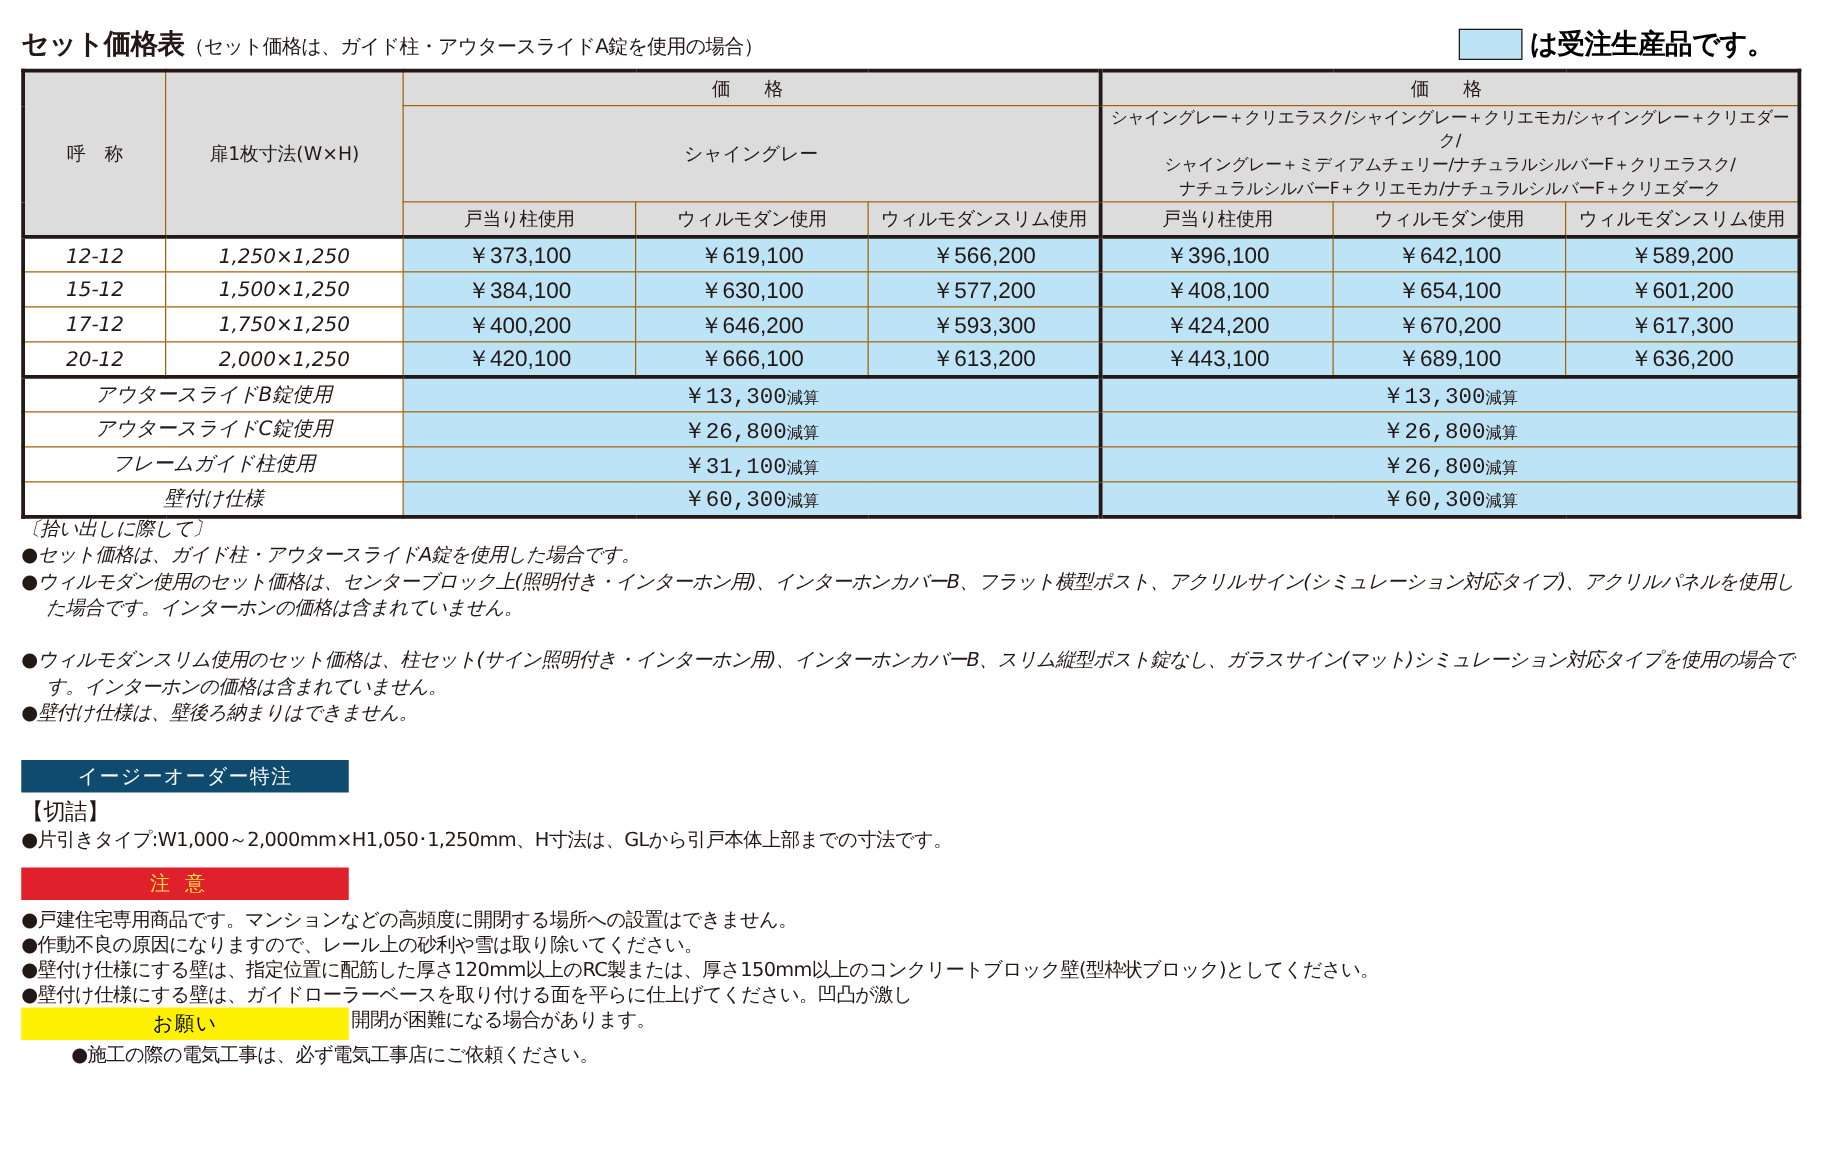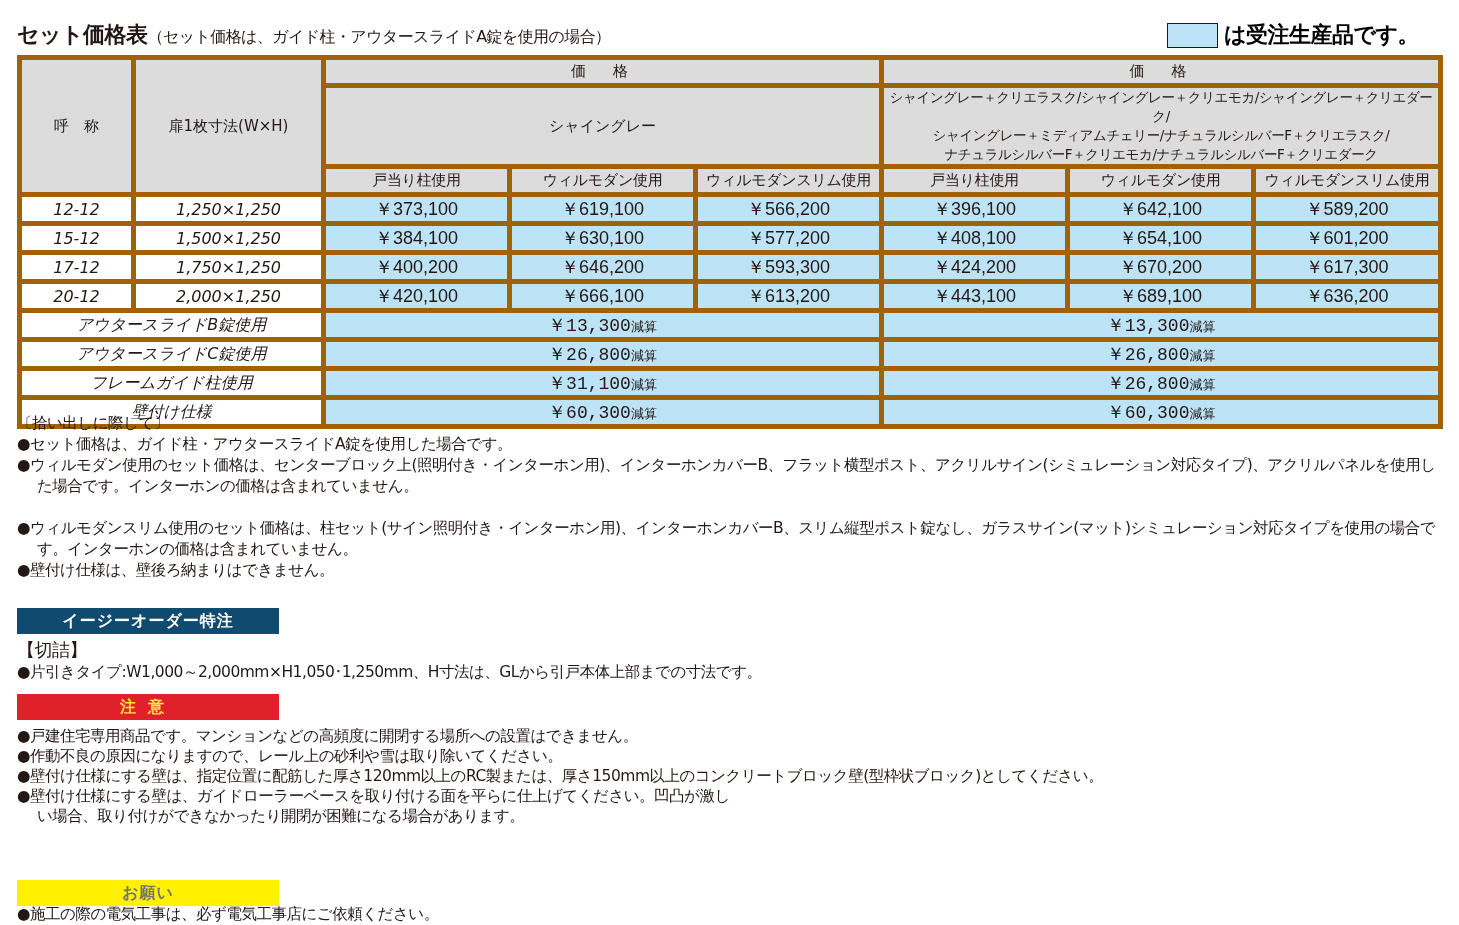--- a/index.html
+++ b/index.html
@@ -9,50 +9,50 @@
   .title-row { position: absolute; left: 17px; top: 20px; height: 28px; display: flex; align-items: baseline; }
   .title-main { font-size: 22px; font-weight: bold; letter-spacing: -0.5px; }
   .title-sub { font-size: 16px; letter-spacing: -0.6px; }
 
   .legend { position: absolute; left: 1167px; top: 20px; display: flex; align-items: center; }
   .legend-swatch { width: 51px; height: 25px; background: #bde3f6; border: 1px solid #231815; }
   .legend-text { color: #000000; font-size: 22px; font-weight: bold; margin-left: 6px; letter-spacing: -0.5px; }
 
   table.price { position: absolute; left: 17px; top: 55px; width: 1421px; border-collapse: collapse; table-layout: fixed;
     border: 3px solid #231815; font-size: 15px; }
-  table.price td, table.price th { border: 5px solid #a16207; text-align: center; vertical-align: middle; font-weight: normal; }
+  table.price td, table.price th { border: 1px solid #a16207; text-align: center; vertical-align: middle; font-weight: normal; }
   table.price th { background: #dcdcdc; }
   .h-price { height: 28px; letter-spacing: 6px; }
   .h-series { height: 67px; }
   .h-series-multi { font-size: 13.5px; line-height: 19px; letter-spacing: -0.4px; }
   .h-sub { height: 28px; letter-spacing: -0.3px; }
   .thick-left { border-left: 3px solid #231815 !important; }
   .thick-top td { border-top: 3px solid #231815 !important; }
   tr.data td { height: 28px; }
   td.name { background: #fff; font-size: 16px; font-style: italic; }
   td.price-cell { background: #bde3f6; font-size: 18px; font-weight: bold; font-family: "Liberation Sans", sans-serif; }
   td.deduct { background: #bde3f6; font-size: 18px; font-weight: bold; font-family: Liberation Mono, monospace; }
   .deduct-suffix { font-size: 13px; font-weight: normal; }
   tr.sub td { height: 28px; }
 
-  .notes { position: absolute; left: 17px; top: 413px; width: 1430px; font-size: 15.5px; line-height: 21px; letter-spacing: -0.5px; }
+  .notes { position: absolute; left: 17px; top: 413px; width: 1430px; font-size: 15.5px; line-height: 21px; letter-spacing: -0.5px; font-style: italic; }
   .note-item { padding-left: 20px; text-indent: -20px; }
   .note-gap { margin-top: 21px; }
 
   .banner { position: absolute; left: 17px; width: 262px; height: 26px; display: flex; align-items: center; justify-content: center;
-    font-size: 16px; font-weight: bold; letter-spacing: 1px; }
+    font-size: 16px; font-weight: normal; letter-spacing: 1px; }
   .banner-easy { top: 608px; background: #0f4a6f; color: #fff; }
   .banner-caution { top: 694px; background: #e0202a; color: #fde047; letter-spacing: 12px; }
-  .banner-request { top: 880px; background: #fff100; color: #737373; }
+  .banner-request { top: 806px; background: #fff100; color: #000000; }
 
   .section { position: absolute; left: 17px; font-size: 15.5px; line-height: 20px; letter-spacing: -0.5px; }
   .cut-title { top: 640px; font-size: 18px; }
   .cut-list { top: 662px; }
   .caution-list { top: 726px; }
-  .request-list { top: 904px; }
+  .request-list { top: 834px; margin-left: 40px; }
 </style>
 </head>
 <body>
 
 <div class="title-row">
   <span class="title-main">セット価格表</span>
   <span class="title-sub">（セット価格は、ガイド柱・アウタースライドA錠を使用の場合）</span>
 </div>
 
 <div class="legend">

